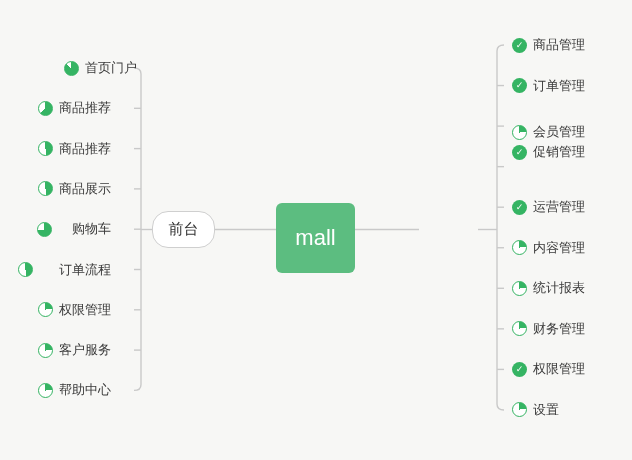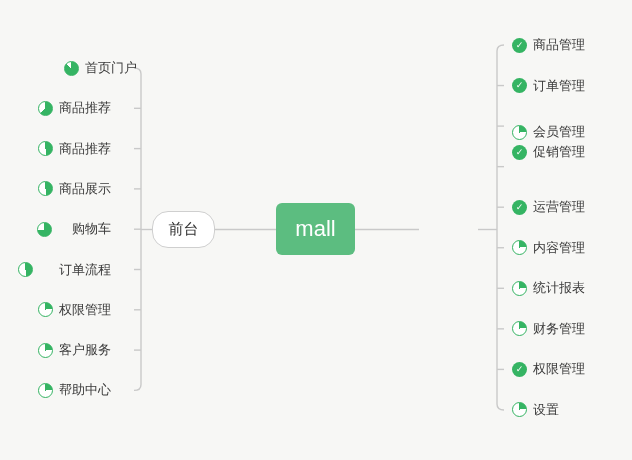--- a/index.html
+++ b/index.html
@@ -20,21 +20,21 @@
     width:632px;height:460px;
   }
   .node{
     position:absolute;
     display:flex;
     align-items:center;
     justify-content:center;
     box-sizing:border-box;
   }
   .root-node{
-    left:276px;top:203px;width:79px;height:52px;
+    left:276px;top:203px;width:79px;height:70px;
     background:var(--accent-green,#5cbd80);
     color:#ffffff;
     font-size:22px;
     border-radius:6px;
   }
   .branch-node{
     background:#ffffff;
     border:1px solid var(--node-border,#cfcfcf);
     border-radius:16px;
     color:#333333;

